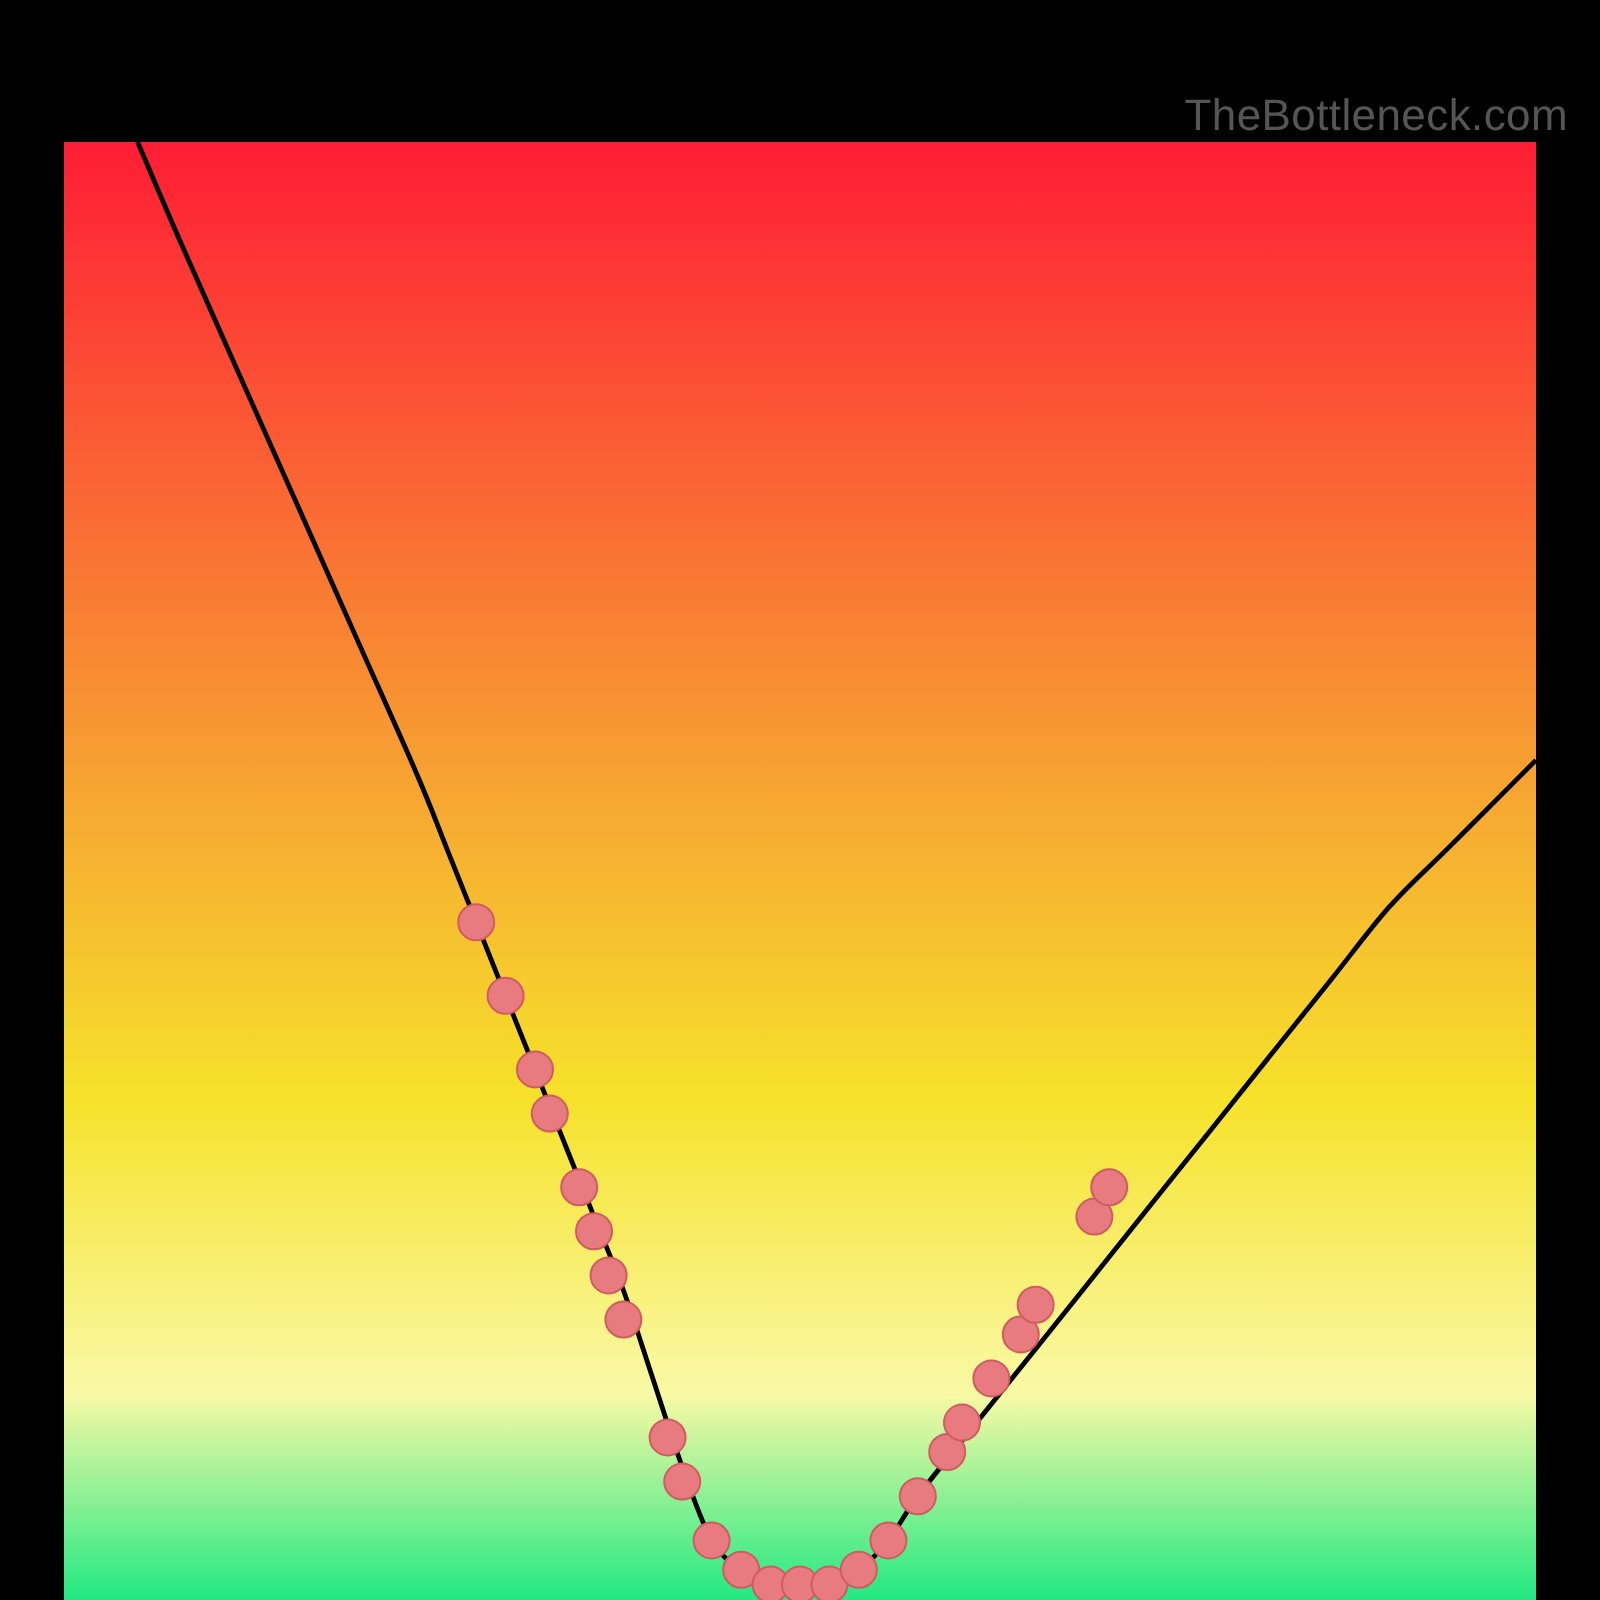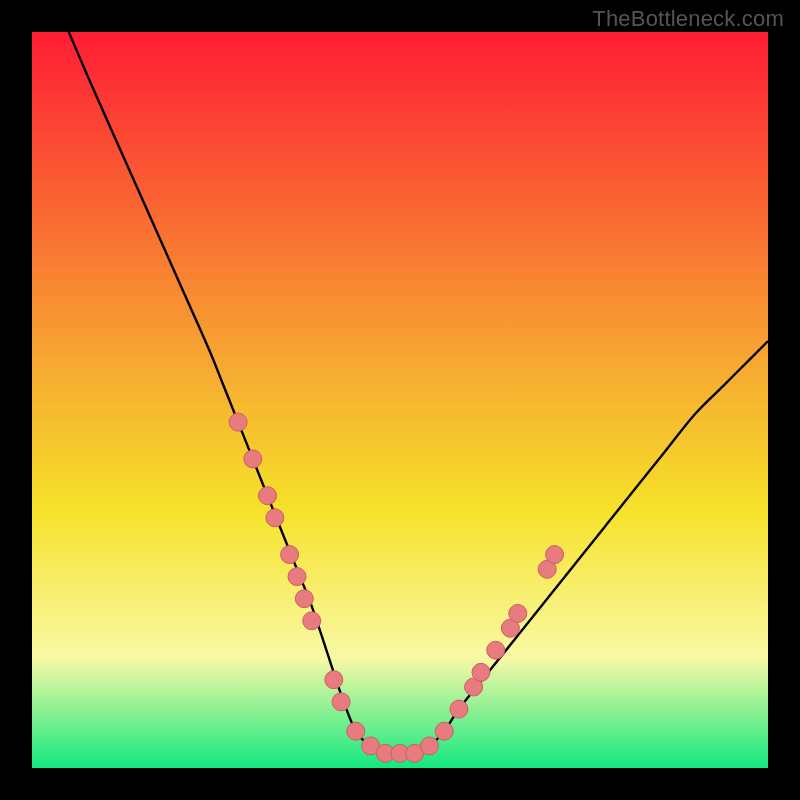--- a/index.html
+++ b/index.html
@@ -9,20 +9,21 @@
     height: 800px;
     background: #000;
     overflow: hidden;
     font-family: Arial, Helvetica, sans-serif;
   }
   .stage {
     position: relative;
     width: 800px;
     height: 578px;
     background: #000;
+    margin-top: 39px;
   }
   .plot-area {
     position: absolute;
     left: 32px;
     top: 32px;
     width: 736px;
     height: 736px;
     overflow: hidden;
   }
   .gradient-bg {

